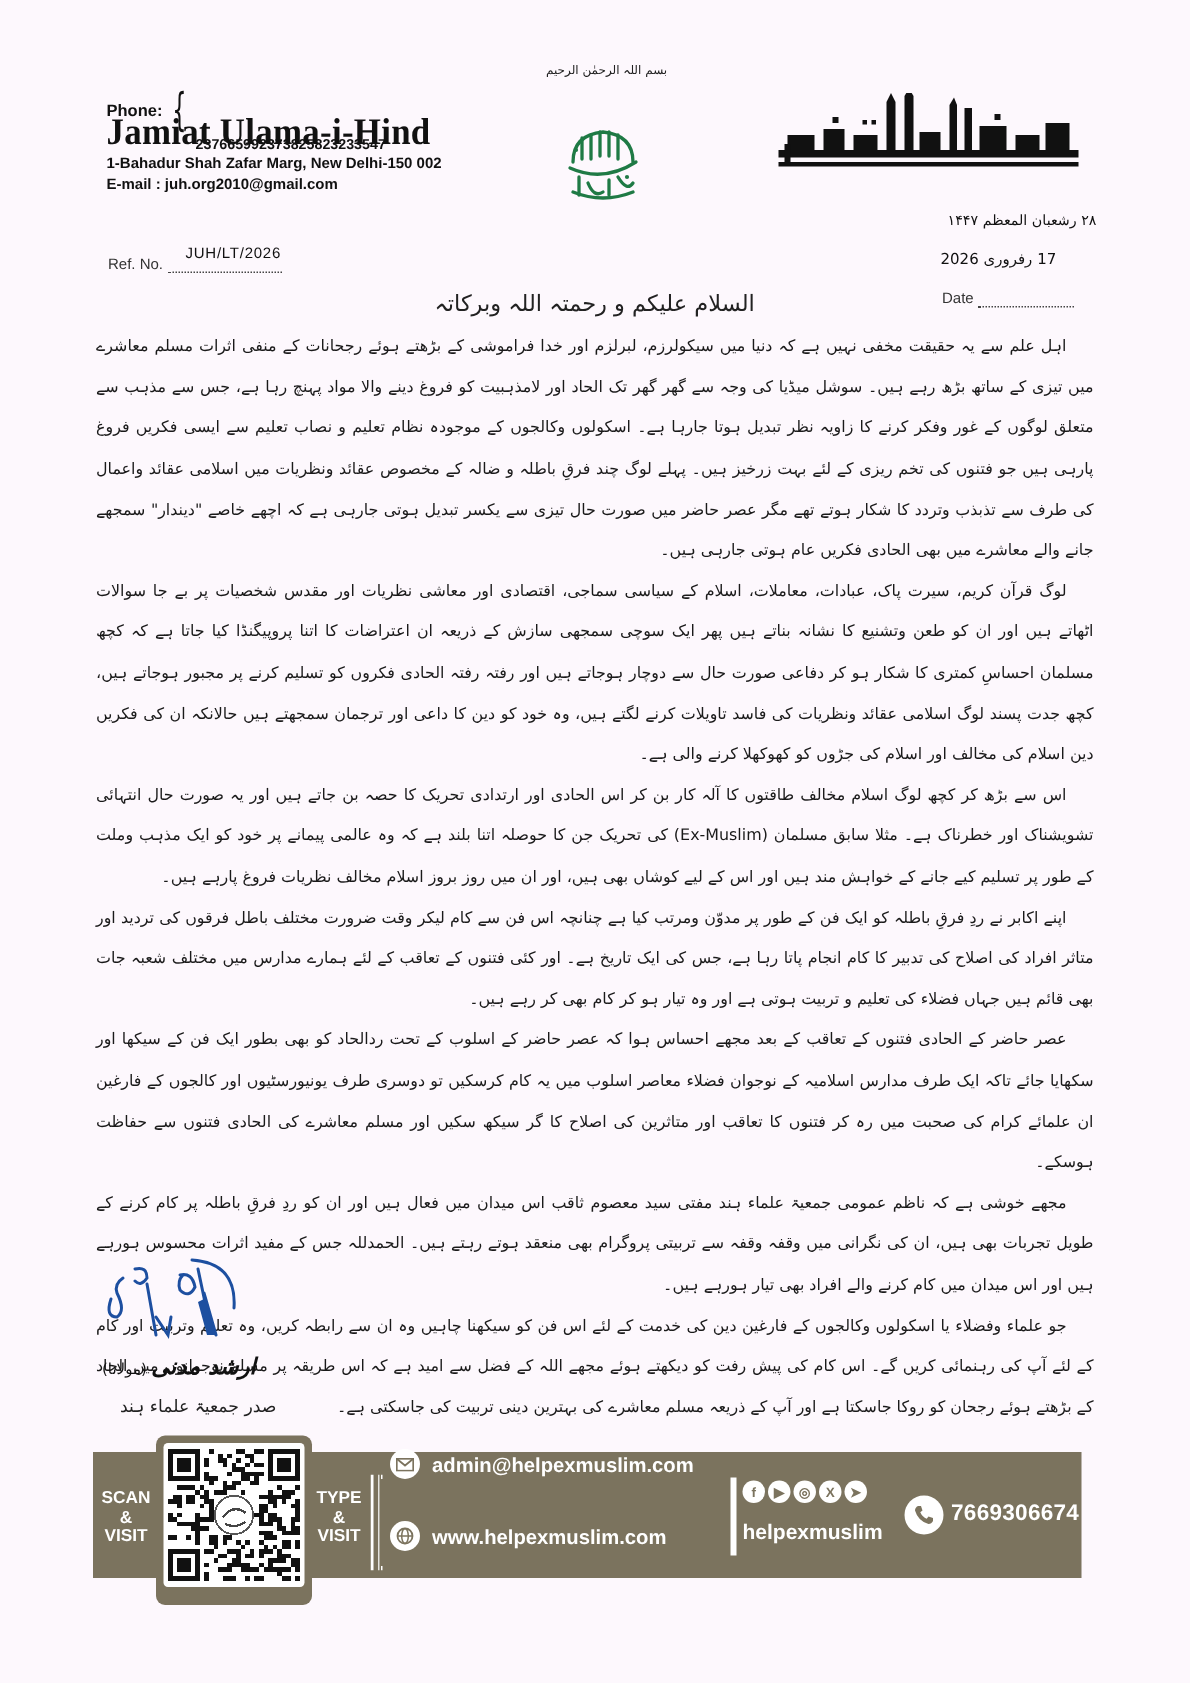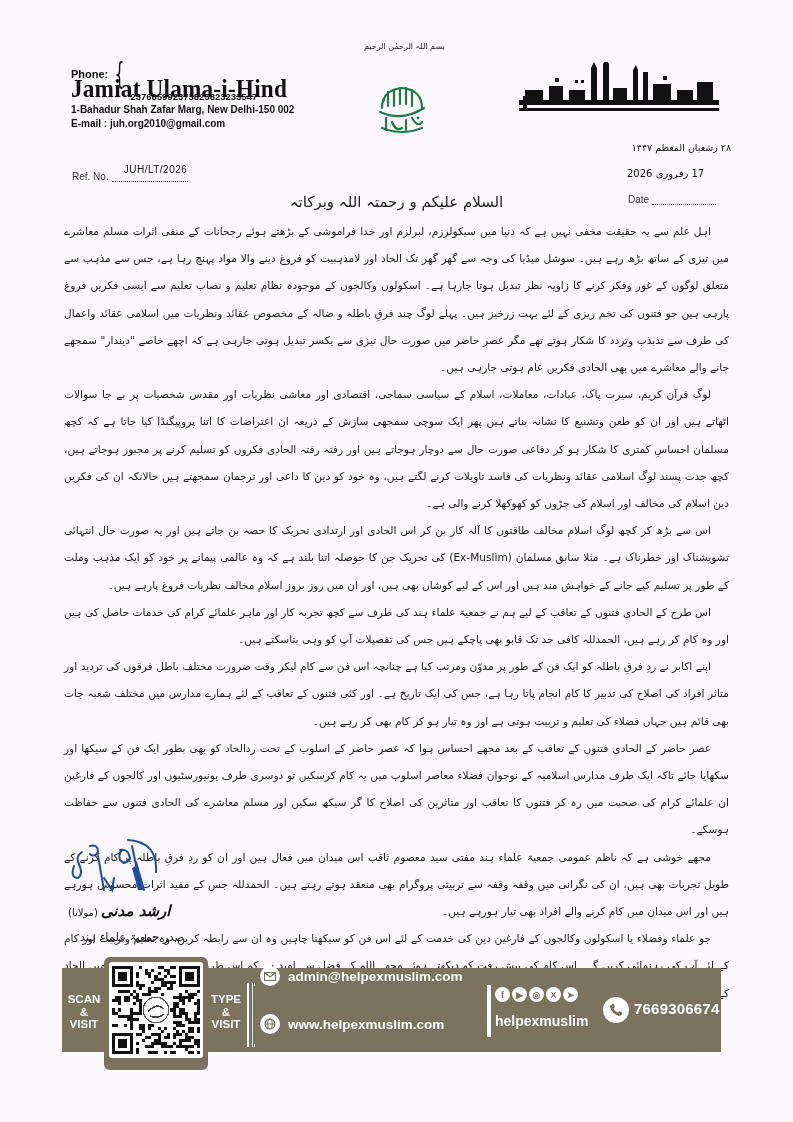--- a/index.html
+++ b/index.html
@@ -176,21 +176,20 @@
   <span class="date-dots"></span>
 </div>
 <div class="abs greg-date">17 رفروری 2026</div>
 
 <div class="abs salutation">السلام علیکم و رحمتہ اللہ وبرکاتہ</div>
 
 <div class="abs body-text">
   <p class="indent">اہل علم سے یہ حقیقت مخفی نہیں ہے کہ دنیا میں سیکولرزم، لبرلزم اور خدا فراموشی کے بڑھتے ہوئے رجحانات کے منفی اثرات مسلم معاشرے میں تیزی کے ساتھ بڑھ رہے ہیں۔ سوشل میڈیا کی وجہ سے گھر گھر تک الحاد اور لامذہبیت کو فروغ دینے والا مواد پہنچ رہا ہے، جس سے مذہب سے متعلق لوگوں کے غور وفکر کرنے کا زاویہ نظر تبدیل ہوتا جارہا ہے۔ اسکولوں وکالجوں کے موجودہ نظام تعلیم و نصاب تعلیم سے ایسی فکریں فروغ پارہی ہیں جو فتنوں کی تخم ریزی کے لئے بہت زرخیز ہیں۔ پہلے لوگ چند فرقِ باطلہ و ضالہ کے مخصوص عقائد ونظریات میں اسلامی عقائد واعمال کی طرف سے تذبذب وتردد کا شکار ہوتے تھے مگر عصر حاضر میں صورت حال تیزی سے یکسر تبدیل ہوتی جارہی ہے کہ اچھے خاصے "دیندار" سمجھے جانے والے معاشرے میں بھی الحادی فکریں عام ہوتی جارہی ہیں۔</p>
   <p class="indent">لوگ قرآن کریم، سیرت پاک، عبادات، معاملات، اسلام کے سیاسی سماجی، اقتصادی اور معاشی نظریات اور مقدس شخصیات پر بے جا سوالات اٹھاتے ہیں اور ان کو طعن وتشنیع کا نشانہ بناتے ہیں پھر ایک سوچی سمجھی سازش کے ذریعہ ان اعتراضات کا اتنا پروپیگنڈا کیا جاتا ہے کہ کچھ مسلمان احساسِ کمتری کا شکار ہو کر دفاعی صورت حال سے دوچار ہوجاتے ہیں اور رفتہ رفتہ الحادی فکروں کو تسلیم کرنے پر مجبور ہوجاتے ہیں، کچھ جدت پسند لوگ اسلامی عقائد ونظریات کی فاسد تاویلات کرنے لگتے ہیں، وہ خود کو دین کا داعی اور ترجمان سمجھتے ہیں حالانکہ ان کی فکریں دین اسلام کی مخالف اور اسلام کی جڑوں کو کھوکھلا کرنے والی ہے۔</p>
   <p class="indent">اس سے بڑھ کر کچھ لوگ اسلام مخالف طاقتوں کا آلہ کار بن کر اس الحادی اور ارتدادی تحریک کا حصہ بن جاتے ہیں اور یہ صورت حال انتہائی تشویشناک اور خطرناک ہے۔ مثلا سابق مسلمان (Ex-Muslim) کی تحریک جن کا حوصلہ اتنا بلند ہے کہ وہ عالمی پیمانے پر خود کو ایک مذہب وملت کے طور پر تسلیم کیے جانے کے خواہش مند ہیں اور اس کے لیے کوشاں بھی ہیں، اور ان میں روز بروز اسلام مخالف نظریات فروغ پارہے ہیں۔</p>
-  <p class="indent">اس طرح کے الحادی فتنوں کے تعاقب کے لیے ہم نے جمعیۃ علماء ہند کی طرف سے کچھ تجربہ کار اور ماہر علمائے کرام کی خدمات حاصل کی ہیں اور وہ کام کر رہے ہیں، الحمدللہ کافی حد تک قابو بھی پاچکے ہیں جس کی تفصیلات آپ کو وہی بتاسکتے ہیں۔</p>
   <p class="indent">اپنے اکابر نے ردِ فرقِ باطلہ کو ایک فن کے طور پر مدوّن ومرتب کیا ہے چنانچہ اس فن سے کام لیکر وقت ضرورت مختلف باطل فرقوں کی تردید اور متاثر افراد کی اصلاح کی تدبیر کا کام انجام پاتا رہا ہے، جس کی ایک تاریخ ہے۔ اور کئی فتنوں کے تعاقب کے لئے ہمارے مدارس میں مختلف شعبہ جات بھی قائم ہیں جہاں فضلاء کی تعلیم و تربیت ہوتی ہے اور وہ تیار ہو کر کام بھی کر رہے ہیں۔</p>
   <p class="indent">عصر حاضر کے الحادی فتنوں کے تعاقب کے بعد مجھے احساس ہوا کہ عصر حاضر کے اسلوب کے تحت ردالحاد کو بھی بطور ایک فن کے سیکھا اور سکھایا جائے تاکہ ایک طرف مدارس اسلامیہ کے نوجوان فضلاء معاصر اسلوب میں یہ کام کرسکیں تو دوسری طرف یونیورسٹیوں اور کالجوں کے فارغین ان علمائے کرام کی صحبت میں رہ کر فتنوں کا تعاقب اور متاثرین کی اصلاح کا گر سیکھ سکیں اور مسلم معاشرے کی الحادی فتنوں سے حفاظت ہوسکے۔</p>
   <p class="indent">مجھے خوشی ہے کہ ناظم عمومی جمعیۃ علماء ہند مفتی سید معصوم ثاقب اس میدان میں فعال ہیں اور ان کو ردِ فرقِ باطلہ پر کام کرنے کے طویل تجربات بھی ہیں، ان کی نگرانی میں وقفہ وقفہ سے تربیتی پروگرام بھی منعقد ہوتے رہتے ہیں۔ الحمدللہ جس کے مفید اثرات محسوس ہورہے ہیں اور اس میدان میں کام کرنے والے افراد بھی تیار ہورہے ہیں۔</p>
   <p class="indent">جو علماء وفضلاء یا اسکولوں وکالجوں کے فارغین دین کی خدمت کے لئے اس فن کو سیکھنا چاہیں وہ ان سے رابطہ کریں، وہ تعلیم وتربیت اور کام کے لئے آپ کی رہنمائی کریں گے۔ اس کام کی پیش رفت کو دیکھتے ہوئے مجھے اللہ کے فضل سے امید ہے کہ اس طریقہ پر مسلم نوجوانوں میں الحاد کے بڑھتے ہوئے رجحان کو روکا جاسکتا ہے اور آپ کے ذریعہ مسلم معاشرے کی بہترین دینی تربیت کی جاسکتی ہے۔</p>
 </div>
 
 <svg class="abs signature-mark" viewBox="0 0 90 62">
   <g fill="none" stroke="#1d4fa0" stroke-width="2" stroke-linecap="round">
     <path d="M6 28 Q2 40 10 40 Q16 36 10 24 Q8 18 14 14"></path>
     <path d="M22 8 Q30 6 30 14 Q26 20 22 16"></path>

